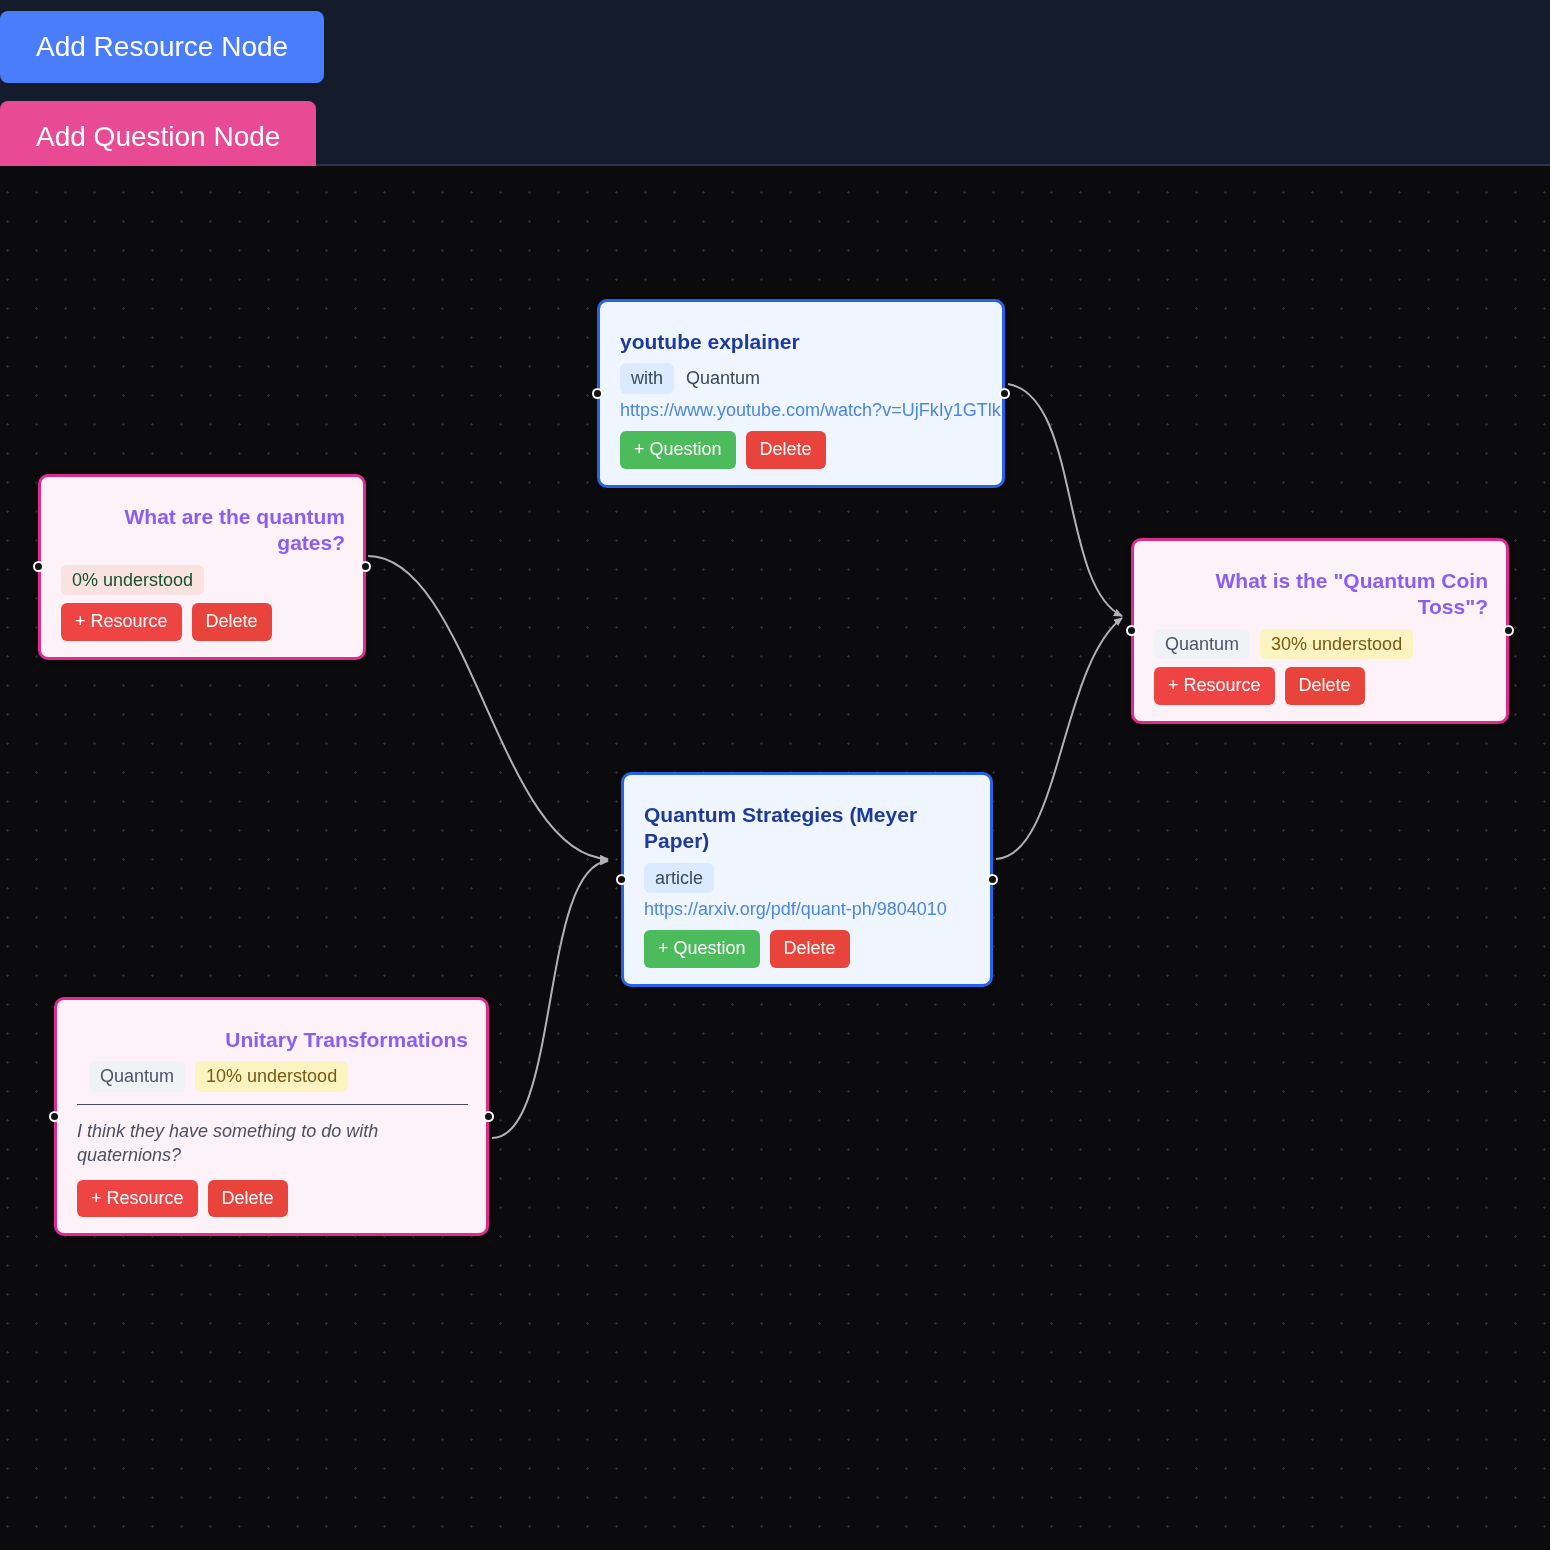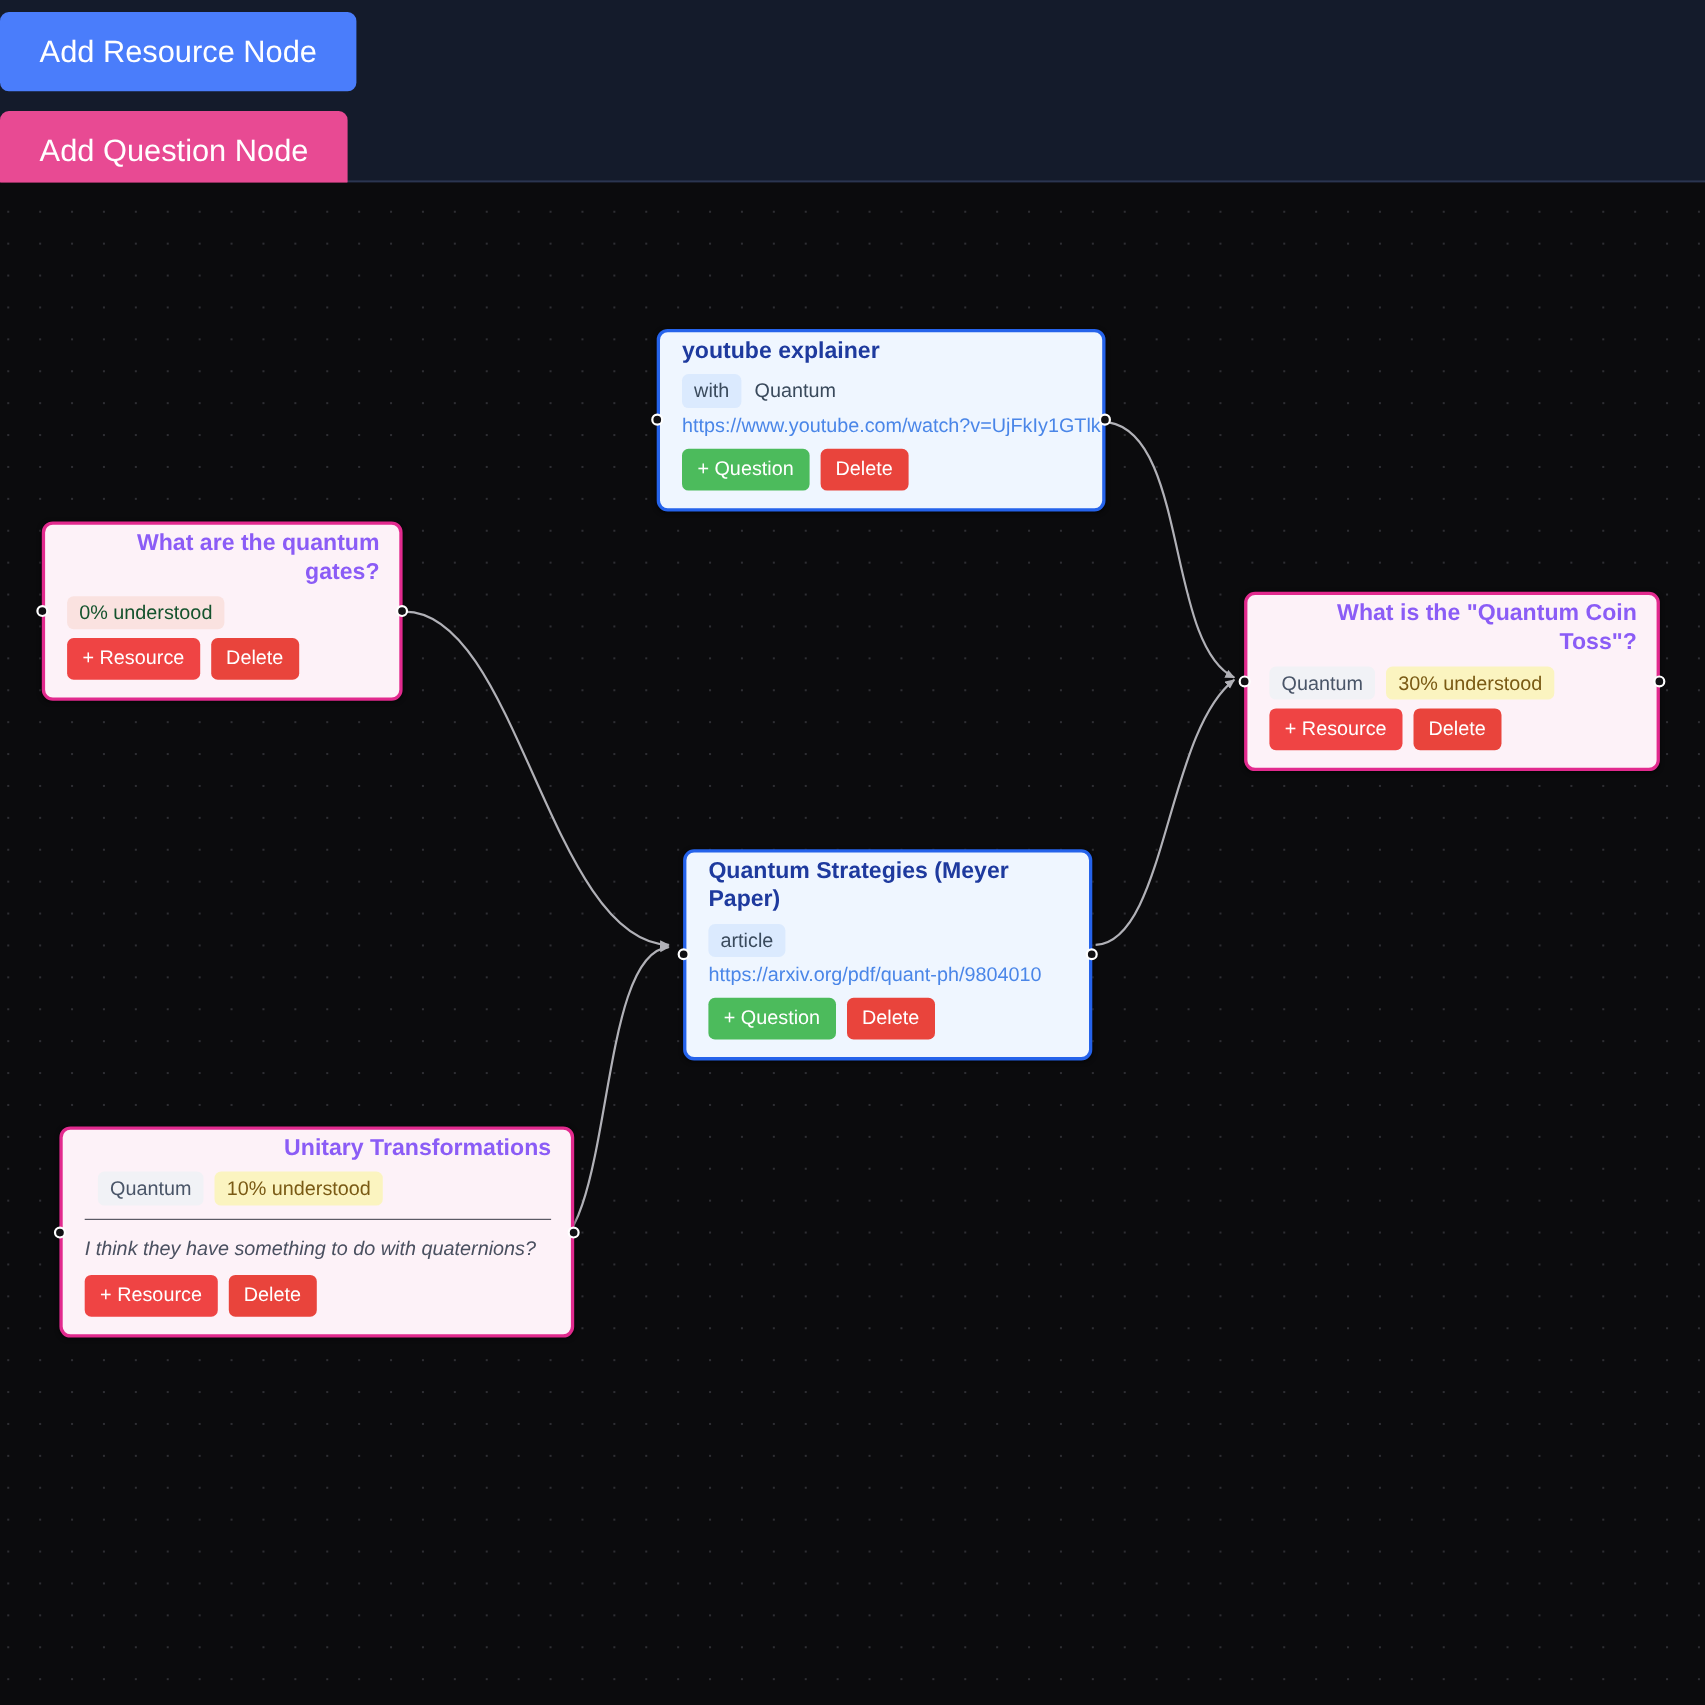--- a/index.html
+++ b/index.html
@@ -46,21 +46,21 @@
     background-size: 29px 29px;
     background-position: 22px 12px;
     overflow: hidden;
   }
   #edges { position: absolute; left: 0; top: 0; width: 1550px; height: 1384px; pointer-events: none; }
 
   
   .node {
     position: absolute;
     border-radius: 10px;
-    padding: 4px 18px 16px 20px;
+    padding: 27px 18px 16px 20px;
   }
   .node.resource {
     background: #eff6ff;
     border: 3px solid #2563eb;
     box-shadow: 0 1px 4px rgba(0,0,0,0.55);
   }
   .node.question {
     background: #fdf2f8;
     border: 3px solid #e22a8e;
     box-shadow: 0 1px 4px rgba(0,0,0,0.55);
@@ -140,21 +140,21 @@
     margin-top: -5.5px;
   }
   .handle.left  { left: -8px; }
   .handle.right { right: -8px; }
 
   
   #node-youtube        { left: 597px; top: 133px;  width: 408px; }
   #node-quantum-gates  { left: 38px;  top: 308px;  width: 328px; }
   #node-coin-toss      { left: 1131px;top: 372px;  width: 378px; }
   #node-quantum-strat  { left: 621px; top: 606px;  width: 372px; }
-  #node-unitary        { left: 54px;  top: 858px;  width: 468px; }
+  #node-unitary        { left: 54px;  top: 831px;  width: 435px; }
 </style>
 </head>
 <body>
 
 <div id="toolbar">
   <button class="tool-btn" id="btn-add-resource">Add Resource Node</button>
   <button class="tool-btn" id="btn-add-question">Add Question Node</button>
 </div>
 
 <div id="canvas">

